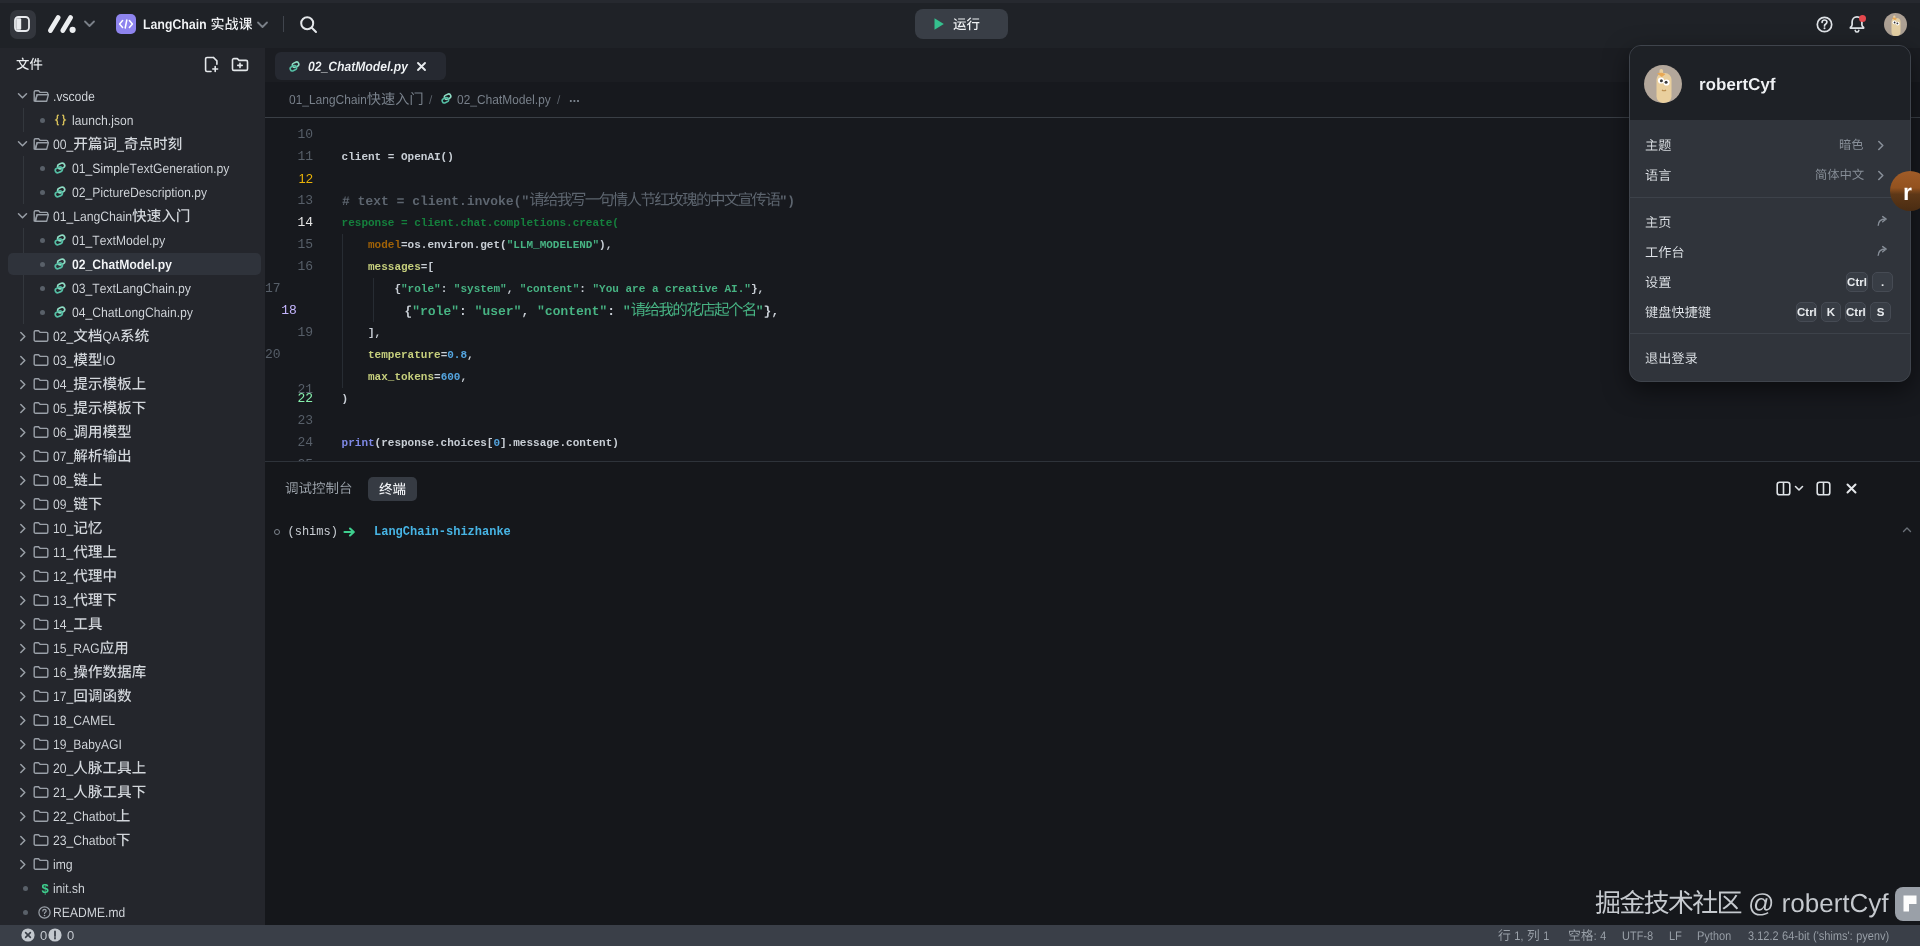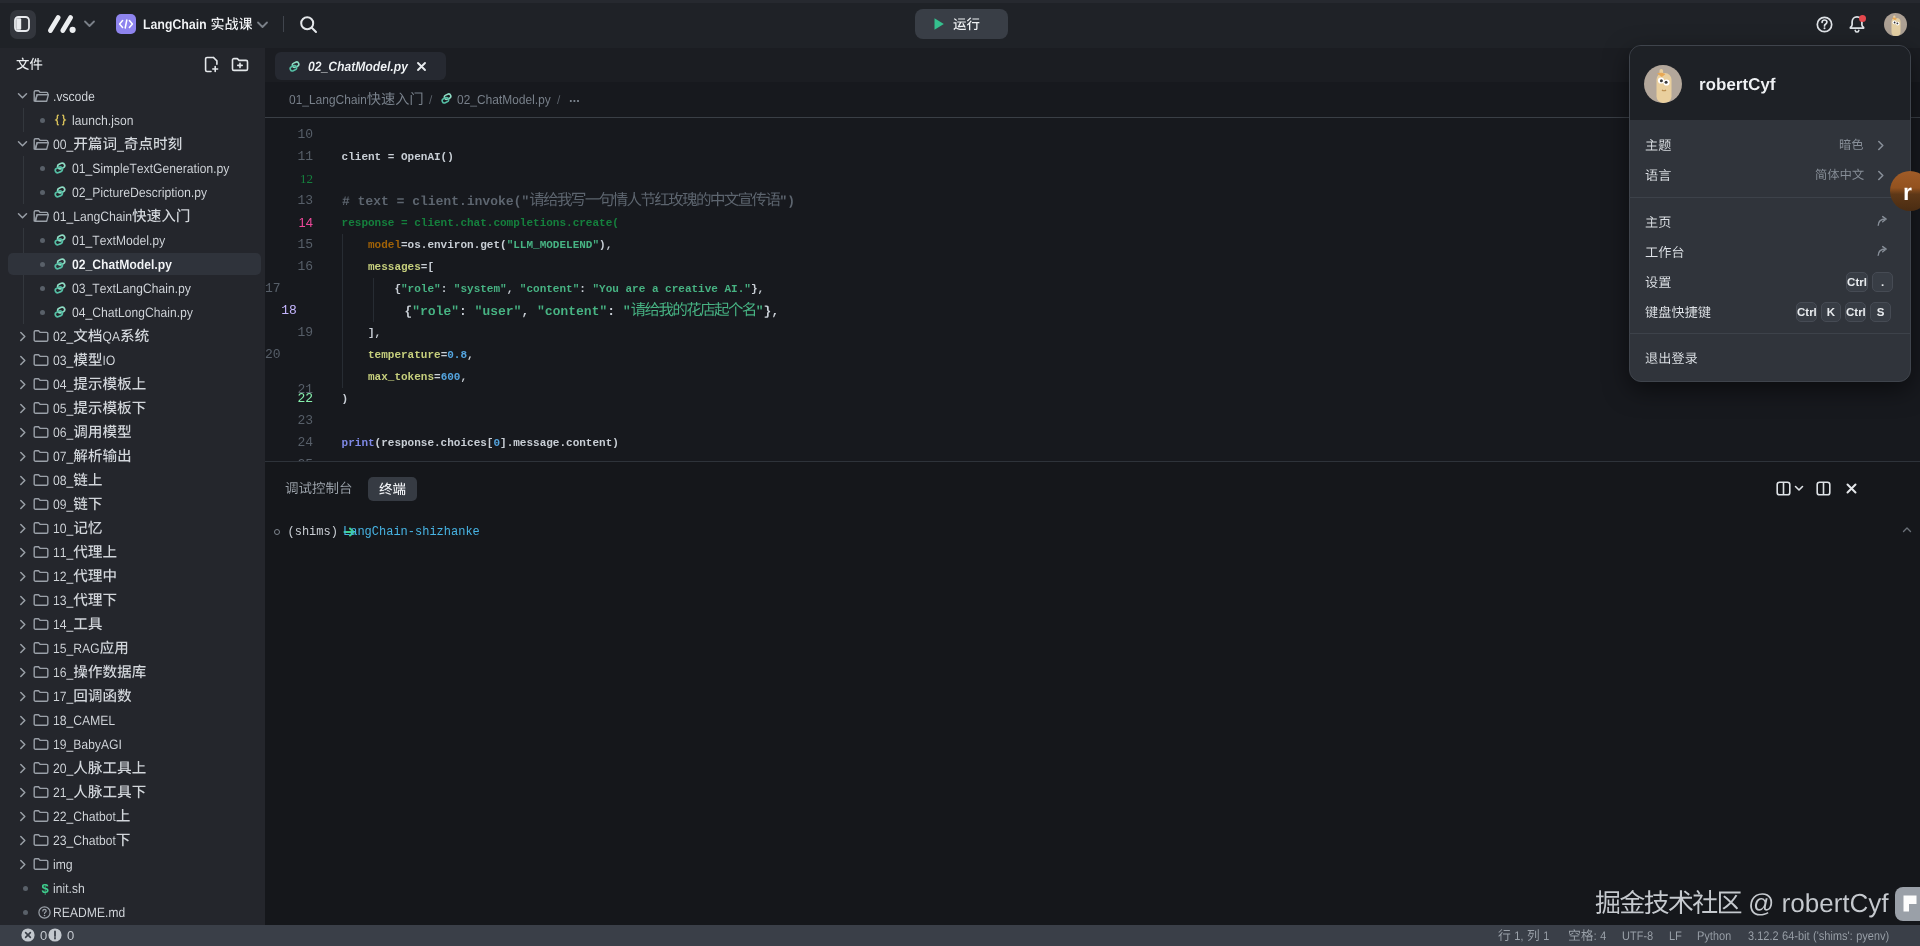--- a/index.html
+++ b/index.html
@@ -448,23 +448,23 @@
     </svg>
 <svg style="position:absolute;left:554.9px;top:89.0px" width="7" height="20" viewBox="0 0 7 20">
       <path fill="#5d646d" d="M2 15.1 4.4 6.3H5.3L2.9 15.1Z"></path>
     </svg>
 <svg style="position:absolute;left:566.9px;top:86.0px" width="14" height="22" viewBox="0 0 14 22">
       <path fill="#79818b" d="M2.9 16V14.1H4.7V16Z M6.5 16V14.1H8.3V16Z M10.1 16V14.1H11.9V16Z"></path>
     </svg>
 <div class="abs" style="left:265px;top:117px;width:1655px;height:1px;background:#3a3f46"></div>
 <div class="abs" style="left:265px;top:123.5px;width:48px;text-align:right;font-family:'Liberation Mono',monospace;font-size:13px;line-height:22px;color:#575f69;font-weight:normal">10</div>
 <div class="abs" style="left:265px;top:145.5px;width:48px;text-align:right;font-family:'Liberation Mono',monospace;font-size:13px;line-height:22px;color:#575f69;font-weight:normal">11</div>
-<div class="abs" style="left:265px;top:167.5px;width:48px;text-align:right;font-family:Liberation Serif, serif;font-size:13px;line-height:22px;color:#15803d;font-weight:normal">12</div>
+<div class="abs" style="left:265px;top:167.5px;width:48px;text-align:right;font-family:Liberation Sans, sans-serif;font-size:13px;line-height:22px;color:#eab308;font-weight:normal">12</div>
 <div class="abs" style="left:265px;top:189.5px;width:48px;text-align:right;font-family:'Liberation Mono',monospace;font-size:13px;line-height:22px;color:#575f69;font-weight:normal">13</div>
-<div class="abs" style="left:265px;top:211.5px;width:48px;text-align:right;font-family:Liberation Sans, sans-serif;font-size:13px;line-height:22px;color:#ec4899;font-weight:normal">14</div>
+<div class="abs" style="left:265px;top:211.5px;width:48px;text-align:right;font-family:Liberation Mono, monospace;font-size:13px;line-height:22px;color:#e5e5e5;font-weight:normal">14</div>
 <div class="abs" style="left:265px;top:233.5px;width:48px;text-align:right;font-family:'Liberation Mono',monospace;font-size:13px;line-height:22px;color:#575f69;font-weight:normal">15</div>
 <div class="abs" style="left:265px;top:255.5px;width:48px;text-align:right;font-family:'Liberation Mono',monospace;font-size:13px;line-height:22px;color:#575f69;font-weight:normal">16</div>
 <div class="abs" style="left:265px;top:277.5px;width:48px;font-family:'Liberation Mono',monospace;font-size:13px;line-height:22px;color:#575f69;font-weight:normal">17</div>
 <div class="abs" style="left:265px;top:299.5px;width:48px;text-align:center;font-family:'Liberation Mono',monospace;font-size:13px;line-height:22px;color:#c4b5fd;font-weight:normal">18</div>
 <div class="abs" style="left:265px;top:321.5px;width:48px;text-align:right;font-family:'Liberation Mono',monospace;font-size:13px;line-height:22px;color:#575f69;font-weight:normal">19</div>
 <div class="abs" style="left:265px;top:343.5px;width:48px;font-family:'Liberation Mono',monospace;font-size:13px;line-height:22px;color:#575f69;font-weight:normal">20</div>
 <div class="abs" style="left:265px;top:379px;width:48px;text-align:right;font-family:'Liberation Mono',monospace;font-size:13px;line-height:22px;color:#575f69;font-weight:normal">21</div>
 <div class="abs" style="left:265px;top:387.5px;width:48px;text-align:right;font-family:'Liberation Mono',monospace;font-size:13px;line-height:22px;color:#86efac;font-weight:normal">22</div>
 <div class="abs" style="left:265px;top:409.5px;width:48px;text-align:right;font-family:'Liberation Mono',monospace;font-size:13px;line-height:22px;color:#575f69;font-weight:normal">23</div>
 <div class="abs" style="left:265px;top:431.5px;width:48px;text-align:right;font-family:'Liberation Mono',monospace;font-size:13px;line-height:22px;color:#575f69;font-weight:normal">24</div>
@@ -508,21 +508,21 @@
       <path d="M7.5 1.5 L7.5 13.5" stroke="#dfe3e7" stroke-width="1.6"></path>
     </svg>
 <svg class="abs" style="left:1845px;top:482px" width="13" height="13" viewBox="0 0 13 13">
       <path d="M2.5 2.5 L10.5 10.5 M10.5 2.5 L2.5 10.5" stroke="#e4e7ea" stroke-width="2" stroke-linecap="round"></path>
     </svg>
 <div class="abs" style="left:274px;top:529px;width:6px;height:6px;border:1.4px solid #7d848d;border-radius:50%"></div>
 <pre class="abs" style="left:287.5px;top:524px;font-size:12px;line-height:16px;color:#c9ced4;font-weight:normal">(shims)</pre>
 <svg class="abs" style="left:343px;top:527px" width="13" height="10" viewBox="0 0 13 10">
       <path d="M1.5 5 L10.5 5 M7 1.5 L10.8 5 L7 8.5" fill="none" stroke="#3ecf8e" stroke-width="2.1" stroke-linecap="round" stroke-linejoin="round"></path>
     </svg>
-<pre class="abs" style="left:343px;top:524px;font-size:12px;line-height:16px;color:#47b4e4;font-weight:normal">LangChain-shizhanke</pre>
+<pre class="abs" style="left:374px;top:524px;font-size:12px;line-height:16px;color:#47b4e4;font-weight:bold">LangChain-shizhanke</pre>
 <svg class="abs" style="left:1902px;top:526px" width="10" height="7" viewBox="0 0 10 7">
       <path d="M1.5 5.5 L5 2 L8.5 5.5" fill="none" stroke="#6a7078" stroke-width="1.4" stroke-linecap="round" stroke-linejoin="round"></path>
     </svg>
 <svg style="position:absolute;left:1593.0px;top:882.0px" width="297" height="40" viewBox="0 0 297 40">
       <path fill="#c5c9ce" d="M11.6 9.3V17.2C11.6 21.3 11.4 27 9.3 31.1C9.7 31.2 10.5 31.8 10.8 32.1C13 27.9 13.4 21.6 13.4 17.2V15.8H26V9.3ZM13.4 10.9H24.2V14.1H13.4ZM14.3 24.9V31H24.5V31.9H26.1V24.9H24.5V29.4H20.9V23.4H25.7V17.6H24V21.8H20.9V16.6H19.3V21.8H16.3V17.6H14.7V23.4H19.3V29.4H15.9V24.9ZM6.2 8.2V13.4H3.1V15.2H6.2V21C4.9 21.4 3.7 21.7 2.7 22L3.2 23.9L6.2 22.9V29.6C6.2 30 6.1 30.1 5.8 30.1C5.5 30.1 4.4 30.1 3.3 30.1C3.6 30.6 3.8 31.4 3.9 31.9C5.5 31.9 6.5 31.8 7.1 31.5C7.8 31.2 8 30.7 8 29.6V22.3L10.7 21.4L10.4 19.7L8 20.4V15.2H10.6V13.4H8V8.2Z M31.4 24.3C32.4 25.8 33.5 27.9 33.9 29.1L35.6 28.4C35.1 27.1 34.1 25.1 33.1 23.7ZM45.4 23.7C44.7 25.1 43.5 27.2 42.6 28.5L44.1 29.1C45 27.9 46.2 26 47.2 24.4ZM39.3 7.9C36.8 11.8 32 14.8 27.1 16.4C27.6 16.9 28.1 17.6 28.4 18.2C29.8 17.7 31.2 17.1 32.6 16.3V17.8H38.2V21.3H29.2V23.1H38.2V29.5H28.1V31.3H50.6V29.5H40.3V23.1H49.4V21.3H40.3V17.8H46V16.1C47.4 16.9 48.8 17.6 50.2 18.1C50.5 17.6 51.1 16.8 51.6 16.4C47.6 15.2 43 12.5 40.4 9.7L41.1 8.7ZM45.7 16H33.2C35.5 14.6 37.6 12.9 39.3 11C41.1 12.8 43.3 14.6 45.7 16Z M66.6 8.2V12.2H60.4V14.1H66.6V18H60.9V19.8H61.8L61.7 19.8C62.8 22.6 64.2 25 66 27C63.9 28.5 61.4 29.6 58.9 30.3C59.3 30.7 59.8 31.5 60 32.1C62.7 31.2 65.2 30 67.4 28.3C69.4 30 71.7 31.3 74.4 32.1C74.7 31.6 75.2 30.8 75.7 30.4C73.1 29.7 70.8 28.6 68.9 27.1C71.3 24.9 73.2 22 74.2 18.5L73 17.9L72.6 18H68.5V14.1H74.8V12.2H68.5V8.2ZM63.7 19.8H71.8C70.8 22.1 69.3 24.1 67.5 25.8C65.8 24.1 64.6 22.1 63.7 19.8ZM55.2 8.2V13.4H51.9V15.2H55.2V21C53.9 21.3 52.6 21.7 51.6 21.9L52.1 23.8L55.2 22.9V29.7C55.2 30.1 55.1 30.2 54.7 30.2C54.4 30.2 53.3 30.2 52.1 30.2C52.3 30.7 52.6 31.5 52.7 32C54.4 32 55.5 31.9 56.2 31.7C56.9 31.4 57.2 30.8 57.2 29.7V22.3L60.3 21.4L60 19.6L57.2 20.4V15.2H60V13.4H57.2V8.2Z M90.7 9.8C92.3 11 94.3 12.7 95.3 13.7L96.8 12.3C95.8 11.3 93.7 9.7 92.1 8.6ZM86.9 8.2V14.7H76.6V16.7H86.3C84 21 79.9 25.3 75.8 27.4C76.3 27.8 77 28.6 77.3 29.1C80.9 27 84.4 23.5 86.9 19.5V32.1H89V18.7C91.6 22.6 95.2 26.6 98.4 28.9C98.7 28.3 99.4 27.6 99.9 27.2C96.4 25 92.3 20.7 89.8 16.7H99V14.7H89V8.2Z M103.3 9C104.3 10 105.3 11.5 105.8 12.5L107.4 11.5C106.9 10.6 105.8 9.1 104.8 8.1ZM100.6 12.6V14.4H107.5C105.8 17.7 102.8 20.8 99.9 22.5C100.2 22.9 100.6 23.9 100.8 24.4C102 23.6 103.2 22.6 104.4 21.4V32.1H106.3V20.8C107.3 21.9 108.5 23.3 109 24.1L110.2 22.5C109.7 21.9 107.7 19.8 106.6 18.9C108 17.2 109.1 15.3 109.9 13.3L108.8 12.6L108.5 12.6ZM116.1 8.1V16.3H110.4V18.2H116.1V29.1H109.2V31.1H124.2V29.1H118V18.2H123.6V16.3H118V8.1Z M147.6 9.6H126V31.3H148.3V29.4H127.9V11.5H147.6ZM130.2 14.8C132.3 16.5 134.5 18.4 136.6 20.4C134.4 22.6 131.9 24.6 129.4 26.1C129.8 26.5 130.6 27.2 130.9 27.6C133.4 26 135.8 24 138 21.7C140.3 23.9 142.3 26 143.6 27.6L145.2 26.2C143.8 24.5 141.6 22.4 139.3 20.3C141.2 18.2 142.9 15.9 144.4 13.4L142.5 12.7C141.3 14.9 139.7 17.1 137.9 19C135.8 17.1 133.6 15.2 131.6 13.6Z M179.2 20.4Q179.2 22.8 178.4 24.7Q177.7 26.6 176.4 27.6Q175.1 28.7 173.5 28.7Q172.2 28.7 171.6 28.1Q170.9 27.6 170.9 26.4L170.9 25.6H170.8Q170 27.1 168.8 27.9Q167.5 28.7 166.1 28.7Q164.1 28.7 163 27.4Q161.9 26.1 161.9 23.8Q161.9 21.7 162.7 19.9Q163.5 18.1 165 17.1Q166.5 16 168.3 16Q171 16 172.1 18.3H172.2L172.7 16.3H174.6L173.2 22.7Q172.7 24.8 172.7 25.9Q172.7 27.1 173.7 27.1Q174.7 27.1 175.6 26.3Q176.5 25.4 176.9 23.8Q177.4 22.3 177.4 20.4Q177.4 18.2 176.5 16.4Q175.5 14.7 173.6 13.7Q171.8 12.8 169.3 12.8Q166.3 12.8 163.9 14.1Q161.5 15.5 160.2 18Q158.9 20.6 158.9 23.8Q158.9 26.2 159.9 28.1Q160.9 30 162.7 31Q164.6 32 167.1 32Q169 32 170.9 31.5Q172.8 31 174.8 29.9L175.5 31.3Q173.6 32.4 171.5 33Q169.3 33.6 167.1 33.6Q164.1 33.6 161.8 32.4Q159.5 31.2 158.3 28.9Q157.1 26.7 157.1 23.8Q157.1 20.2 158.6 17.3Q160.2 14.4 163 12.8Q165.8 11.2 169.3 11.2Q172.4 11.2 174.6 12.3Q176.8 13.5 178 15.6Q179.2 17.6 179.2 20.4ZM171.5 20.5Q171.5 19.2 170.6 18.4Q169.8 17.6 168.4 17.6Q167.1 17.6 166.1 18.4Q165.1 19.2 164.6 20.7Q164 22.1 164 23.8Q164 25.3 164.6 26.2Q165.2 27 166.4 27Q168 27 169.4 25.7Q170.7 24.4 171.2 22.4Q171.5 21.2 171.5 20.5Z M190.4 30V19.5Q190.4 18 190.4 16.3H192.5Q192.6 18.6 192.6 19.1H192.7Q193.2 17.3 193.9 16.7Q194.6 16 195.9 16Q196.4 16 196.9 16.1V18.2Q196.4 18.1 195.6 18.1Q194.2 18.1 193.5 19.3Q192.7 20.6 192.7 22.8V30Z M210.7 23.1Q210.7 26.7 209.1 28.5Q207.5 30.3 204.5 30.3Q201.5 30.3 199.9 28.4Q198.4 26.6 198.4 23.1Q198.4 16 204.5 16Q207.7 16 209.2 17.7Q210.7 19.5 210.7 23.1ZM208.3 23.1Q208.3 20.3 207.4 19Q206.6 17.7 204.6 17.7Q202.6 17.7 201.7 19Q200.8 20.3 200.8 23.1Q200.8 25.8 201.7 27.2Q202.6 28.6 204.4 28.6Q206.5 28.6 207.4 27.2Q208.3 25.9 208.3 23.1Z M225.1 23.1Q225.1 30.3 220.1 30.3Q218.5 30.3 217.5 29.7Q216.4 29.1 215.8 27.9H215.8Q215.8 28.3 215.7 29.1Q215.7 29.9 215.6 30H213.4Q213.5 29.3 213.5 27.2V11.2H215.8V16.5Q215.8 17.4 215.7 18.5H215.8Q216.4 17.2 217.5 16.6Q218.5 16 220.1 16Q222.7 16 223.9 17.8Q225.1 19.5 225.1 23.1ZM222.7 23.1Q222.7 20.3 222 19Q221.2 17.8 219.5 17.8Q217.6 17.8 216.7 19.1Q215.8 20.4 215.8 23.3Q215.8 26 216.7 27.3Q217.5 28.6 219.5 28.6Q221.2 28.6 222 27.3Q222.7 26 222.7 23.1Z M229.7 23.6Q229.7 26 230.7 27.3Q231.7 28.5 233.6 28.5Q235 28.5 235.9 27.9Q236.8 27.3 237.1 26.4L239.2 27Q237.9 30.3 233.6 30.3Q230.5 30.3 228.9 28.4Q227.3 26.6 227.3 23Q227.3 19.6 228.9 17.8Q230.5 16 233.5 16Q239.5 16 239.5 23.3V23.6ZM237.2 21.9Q237 19.7 236.1 18.7Q235.1 17.7 233.4 17.7Q231.8 17.7 230.8 18.8Q229.8 19.9 229.7 21.9Z M242.5 30V19.5Q242.5 18 242.4 16.3H244.6Q244.7 18.6 244.7 19.1H244.7Q245.3 17.3 246 16.7Q246.7 16 248 16Q248.4 16 248.9 16.1V18.2Q248.4 18.1 247.7 18.1Q246.3 18.1 245.5 19.3Q244.8 20.6 244.8 22.8V30Z M256.4 29.9Q255.2 30.2 254.1 30.2Q251.3 30.2 251.3 27.1V17.9H249.7V16.3H251.4L252.1 13.2H253.6V16.3H256.1V17.9H253.6V26.6Q253.6 27.6 253.9 28Q254.3 28.4 255.1 28.4Q255.5 28.4 256.4 28.2Z M266.6 13.8Q263.6 13.8 262 15.7Q260.3 17.6 260.3 21Q260.3 24.3 262.1 26.3Q263.8 28.3 266.7 28.3Q270.5 28.3 272.4 24.5L274.3 25.5Q273.2 27.8 271.2 29Q269.2 30.3 266.6 30.3Q263.9 30.3 261.9 29.1Q260 28 258.9 25.9Q257.9 23.8 257.9 21Q257.9 16.7 260.2 14.3Q262.5 11.8 266.6 11.8Q269.4 11.8 271.4 13Q273.3 14.1 274.2 16.3L271.9 17Q271.3 15.5 269.9 14.7Q268.5 13.8 266.6 13.8Z M277.8 35.4Q276.8 35.4 276.2 35.3V33.5Q276.7 33.6 277.3 33.6Q279.4 33.6 280.6 30.5L280.8 29.9L275.4 16.3H277.8L280.7 23.9Q280.8 24 280.9 24.3Q281 24.5 281.5 25.9Q281.9 27.3 282 27.5L282.9 25L285.9 16.3H288.3L283 30Q282.2 32.2 281.4 33.3Q280.7 34.3 279.8 34.9Q278.9 35.4 277.8 35.4Z M292.9 17.9V30H290.6V17.9H288.7V16.3H290.6V14.7Q290.6 12.8 291.5 12Q292.3 11.2 294 11.2Q294.9 11.2 295.6 11.3V13.1Q295 13 294.6 13Q293.7 13 293.3 13.4Q292.9 13.9 292.9 15V16.3H295.6V17.9Z"></path>
     </svg>
 <div class="abs" style="left:1895px;top:887px;width:34px;height:34px;background:#9aa0a8;border-radius:8px"></div>
     <svg class="abs" style="left:1902px;top:894px" width="16" height="19" viewBox="0 0 16 19">
       <path d="M1.5 17.5 L1.5 1.5 L14.5 1.5 L14.5 10 L7 10 L7 17.5 Z" fill="#fdfdfd"></path>
     </svg>

